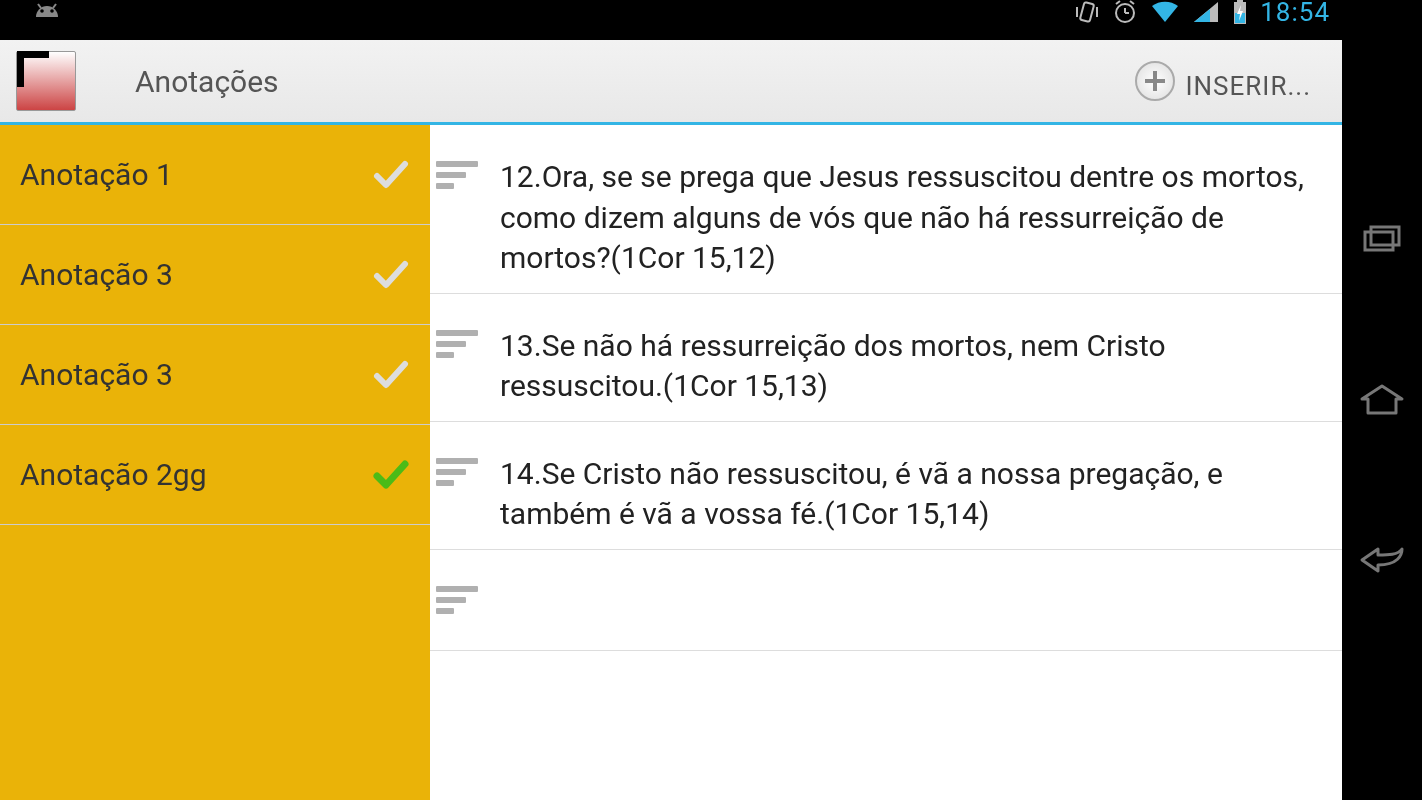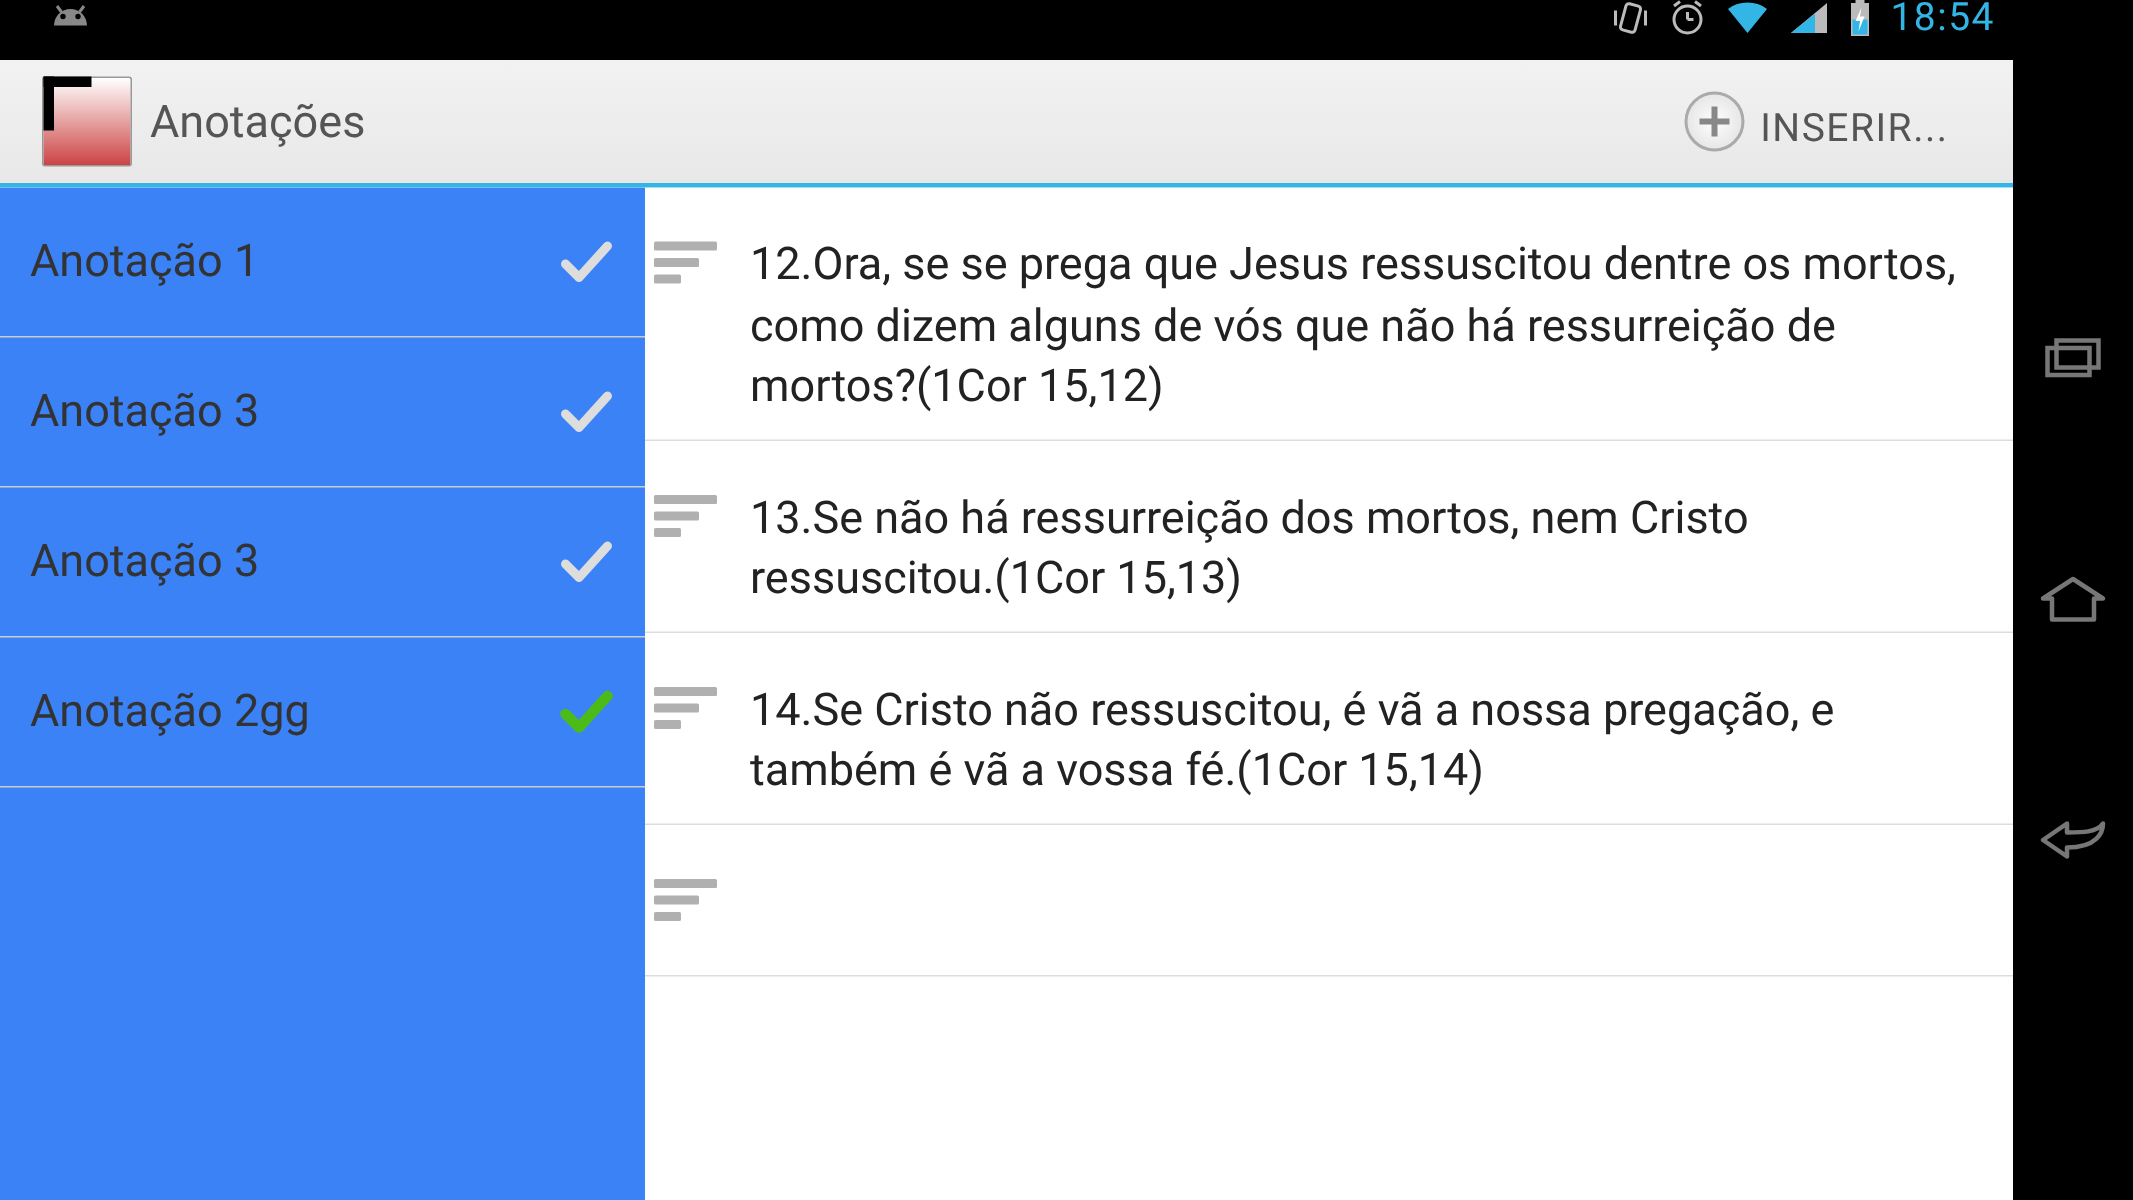--- a/index.html
+++ b/index.html
@@ -10,33 +10,33 @@
   .status-left { display: flex; align-items: center; gap: 10px; }
   .status-right { display: flex; align-items: center; gap: 12px; }
   .status-right svg, .status-left svg { display: block; }
   .clock { color: #33b5e5; font-size: 26px; letter-spacing: 1px; }
   
   .navbar { position: absolute; right: 0; top: 0; bottom: 0; width: 80px; background: #000; display: flex; flex-direction: column; justify-content: center; align-items: center; gap: 120px; }
   .navbtn { width: 50px; height: 40px; display: flex; align-items: center; justify-content: center; }
   
   .app { position: absolute; top: 40px; left: 0; right: 80px; bottom: 0; background: #eeeeee; display: flex; flex-direction: column; }
   
-  .actionbar { height: 85px; background: linear-gradient(#f2f2f2, #e8e8e8); border-bottom: 3px solid #33b5e5; display: flex; align-items: center; padding: 0 28px; }
+  .actionbar { height: 85px; background: linear-gradient(#f2f2f2, #e8e8e8); border-bottom: 3px solid #33b5e5; display: flex; align-items: center; padding: 0 16px; gap: 47px; }
   .appicon { width: 60px; height: 60px; background: linear-gradient(#fff, #cc4444); border: 1px solid #999; display: flex; align-items: center; justify-content: center; margin-right: 12px; border-radius: 2px; }
   .appicon .cross-h { position: absolute; width: 32px; height: 7px; background: #000; }
   .appicon .cross-v { position: absolute; width: 7px; height: 36px; background: #000; }
   .appicon-wrap { position: relative; width: 60px; height: 60px; }
   .acttitle { font-size: 30px; color: #555; flex: 1; }
   .insertbtn { display: flex; align-items: flex-end; gap: 10px; color: #555; font-size: 26px; letter-spacing: 1px; padding: 10px 15px; }
   .insertbtn .plus-circle { width: 40px; height: 40px; border-radius: 50%; border: 2px solid #aaa; display: flex; align-items: center; justify-content: center; position: relative; background: radial-gradient(#fff, #ddd); }
   .insertbtn .plus-circle::before { content: ""; position: absolute; width: 20px; height: 4px; background: #888; }
   .insertbtn .plus-circle::after { content: ""; position: absolute; width: 4px; height: 20px; background: #888; }
   
   .content { flex: 1; display: flex; overflow: hidden; }
-  .sidebar { width: 430px; background: #3b82f6; overflow-y: auto; }
+  .sidebar { width: 430px; background: #eab308; overflow-y: auto; }
   .side-item { display: flex; align-items: center; justify-content: space-between; height: 100px; padding: 0 20px; border-bottom: 1px solid #ccc; }
   .side-label { font-size: 30px; color: #333; }
   .check { width: 38px; height: 38px; }
   .noteslist { flex: 1; background: #fff; overflow-y: auto; }
   .note-row { display: flex; align-items: flex-start; padding: 32px 10px 14px 6px; border-bottom: 1px solid #ddd; gap: 14px; }
   .sort-icon { width: 50px; height: 50px; flex-shrink: 0; margin-top: 4px; }
   .sort-icon div { height: 6px; background: #b0b0b0; margin-bottom: 5px; border-radius: 1px; }
   .sort-icon .l1 { width: 42px; }
   .sort-icon .l2 { width: 30px; }
   .sort-icon .l3 { width: 18px; }

